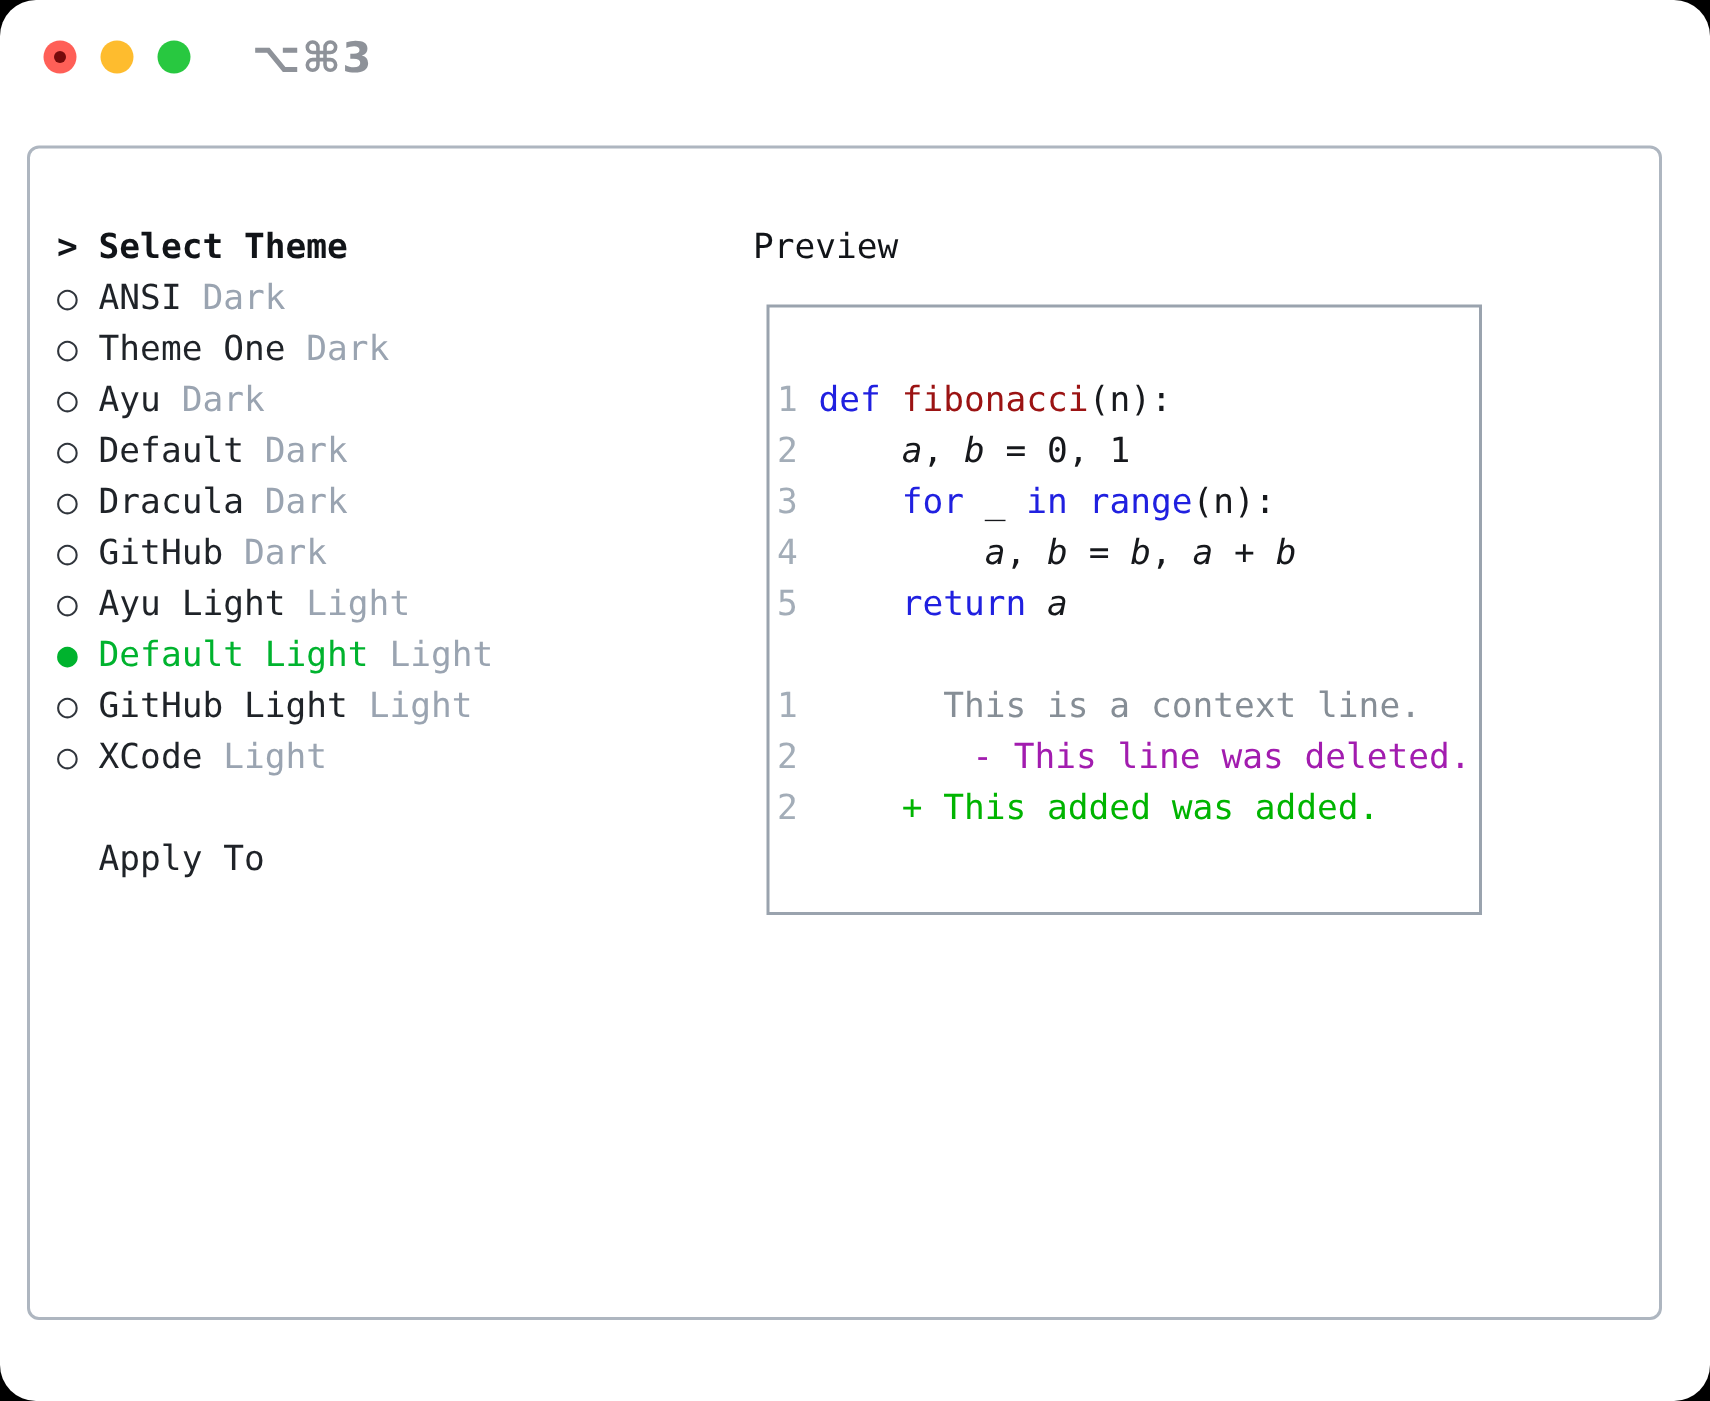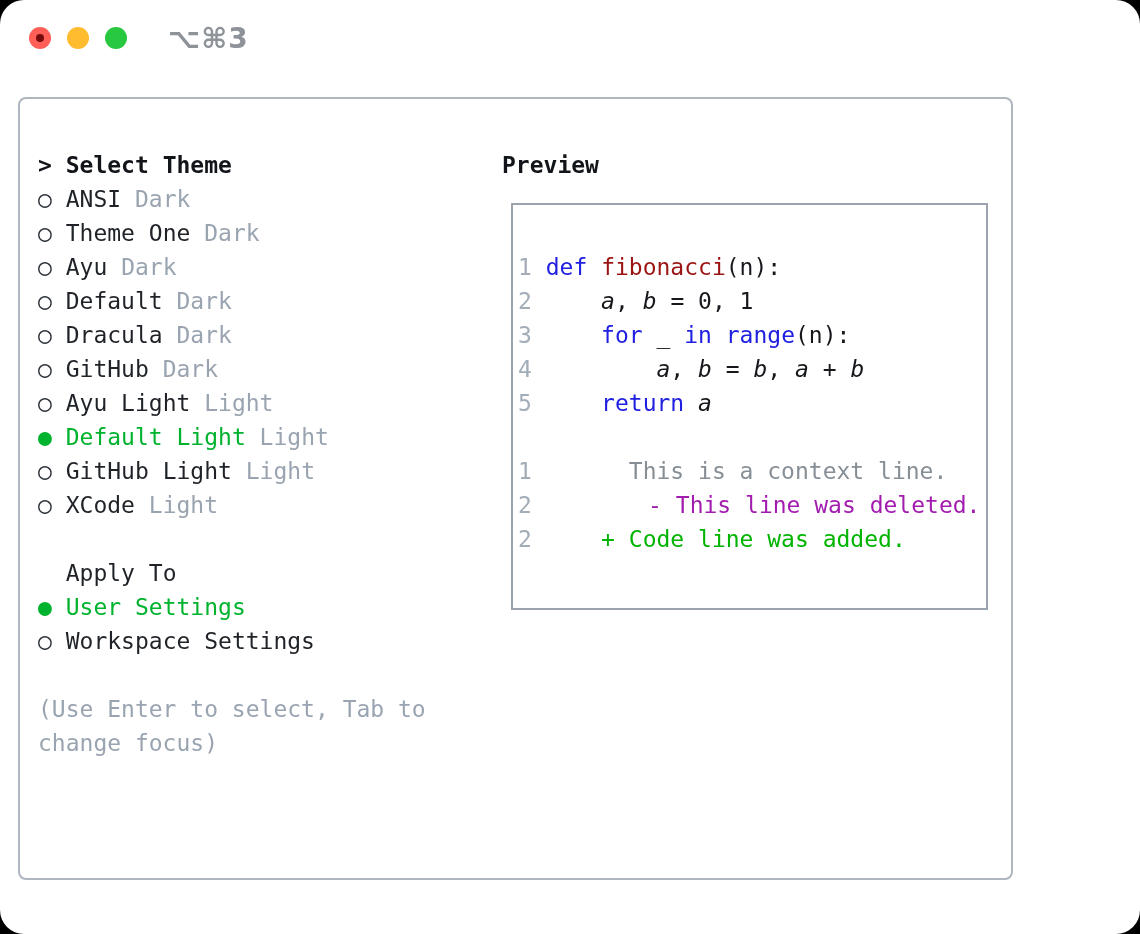--- a/index.html
+++ b/index.html
@@ -11,39 +11,39 @@
   .titlebar{position:absolute;left:0;top:0;right:0;height:97px;}
   .tl{position:absolute;top:27px;width:22px;height:22px;border-radius:50%;}
   .tl.red{left:29px;background:#ff5f57;}
   .tl.yellow{left:67px;background:#febc2e;}
   .tl.green{left:105px;background:#28c840;}
   .tl-dot{position:absolute;left:7px;top:7px;width:8px;height:8px;border-radius:50%;background:#750b0b;}
   .wtitle{position:absolute;left:168px;top:22px;font-family:"DejaVu Sans",sans-serif;
           font-size:28px;font-weight:bold;color:#8e9299;letter-spacing:1px;}
 
   
-  .panel{position:absolute;left:18px;top:97px;width:995px;height:783px;
+  .panel{position:absolute;left:18px;top:97px;width:1090px;height:783px;
          box-sizing:border-box;border:2px solid #aeb6c0;border-radius:8px;background:#fff;}
 
   .left-pane{position:absolute;left:18px;top:49px;width:445px;}
   .row{white-space:pre;font-size:23px;line-height:34px;height:34px;color:#1f2328;}
   .hdr{font-weight:bold;color:#111418;}
   .marker{font-weight:bold;color:#111418;}
   .radio{color:#30353c;}
   .theme-row .ttag{color:#9aa4b1;}
   .theme-row.selected .radio{color:#00b32e;}
   .theme-row.selected .tname{color:#00b32e;}
   .apply-row.selected .radio{color:#00b32e;}
   .apply-row.selected .tname{color:#00b32e;}
   .help{margin-top:0;white-space:normal;font-size:23px;line-height:34px;
         color:#9aa4b1;width:445px;}
 
   
   .preview-title{position:absolute;left:482px;top:49px;font-size:23px;line-height:34px;
-                 font-weight:bold;color:#111418;}
+                 font-weight:normal;color:#111418;}
   .preview-box{position:absolute;left:491px;top:104px;width:477px;height:407px;
                box-sizing:border-box;border:2px solid #9aa3ae;background:#fff;}
   .preview-box pre{margin:0;padding:45px 0 0 5px;font-family:"DejaVu Sans Mono",monospace;
                    font-size:23px;line-height:34px;color:#16181c;}
   .ln{color:#a3adb8;}
   .kw{color:#2020e0;}
   .fn{color:#9b1313;text-align:right;}
   .v{font-style:italic;}
   .ctx{color:#868e96;text-align:center;}
   .del{color:#a21caf;margin-left:47px;}
@@ -74,36 +74,31 @@
           <div class="row theme-row"><span class="radio">○</span> <span class="tname">Default</span> <span class="ttag">Dark</span></div>
           <div class="row theme-row"><span class="radio">○</span> <span class="tname">Dracula</span> <span class="ttag">Dark</span></div>
           <div class="row theme-row"><span class="radio">○</span> <span class="tname">GitHub</span> <span class="ttag">Dark</span></div>
           <div class="row theme-row"><span class="radio">○</span> <span class="tname">Ayu Light</span> <span class="ttag">Light</span></div>
           <div class="row theme-row selected"><span class="radio">●</span> <span class="tname">Default Light</span> <span class="ttag">Light</span></div>
           <div class="row theme-row"><span class="radio">○</span> <span class="tname">GitHub Light</span> <span class="ttag">Light</span></div>
           <div class="row theme-row"><span class="radio">○</span> <span class="tname">XCode</span> <span class="ttag">Light</span></div>
         </div>
       <div class="row"> </div>
       <div class="row"><span>  </span><span>Apply To</span></div>
-      <div id="apply-list">
-          <div class="row apply-row selected"><span class="radio">●</span> <span class="tname">User Settings</span></div>
-          <div class="row apply-row"><span class="radio">○</span> <span class="tname">Workspace Settings</span></div>
-        </div>
       <div class="row"> </div>
-      <div class="help">(Use Enter to select, Tab to change focus)</div>
     </div>
 
     <div class="preview-title">Preview</div>
     <div class="preview-box">
       <pre id="preview-pre"><span class="ln">1</span> <span class="kw">def</span><span> </span><span class="fn">fibonacci</span><span>(n):</span>
 <span class="ln">2</span> <span>    </span><span class="v">a</span><span>, </span><span class="v">b</span><span> = 0, 1</span>
 <span class="ln">3</span> <span>    </span><span class="kw">for</span><span> _ </span><span class="kw">in</span><span> </span><span class="kw">range</span><span>(n):</span>
 <span class="ln">4</span> <span>        </span><span class="v">a</span><span>, </span><span class="v">b</span><span> = </span><span class="v">b</span><span>, </span><span class="v">a</span><span> + </span><span class="v">b</span>
 <span class="ln">5</span> <span>    </span><span class="kw">return</span><span> </span><span class="v">a</span>
 
 <span class="ln">1</span>     <span class="ctx">  This is a context line.</span>
 <span class="ln">2</span>     <span class="del">- This line was deleted.</span>
-<span class="ln">2</span>     <span class="add">+ Code line was added.</span>
+<span class="ln">2</span>     <span class="add">+ This added was added.</span>
 </pre>
     </div>
 
   </div>
 </div>
 
 </body></html>

